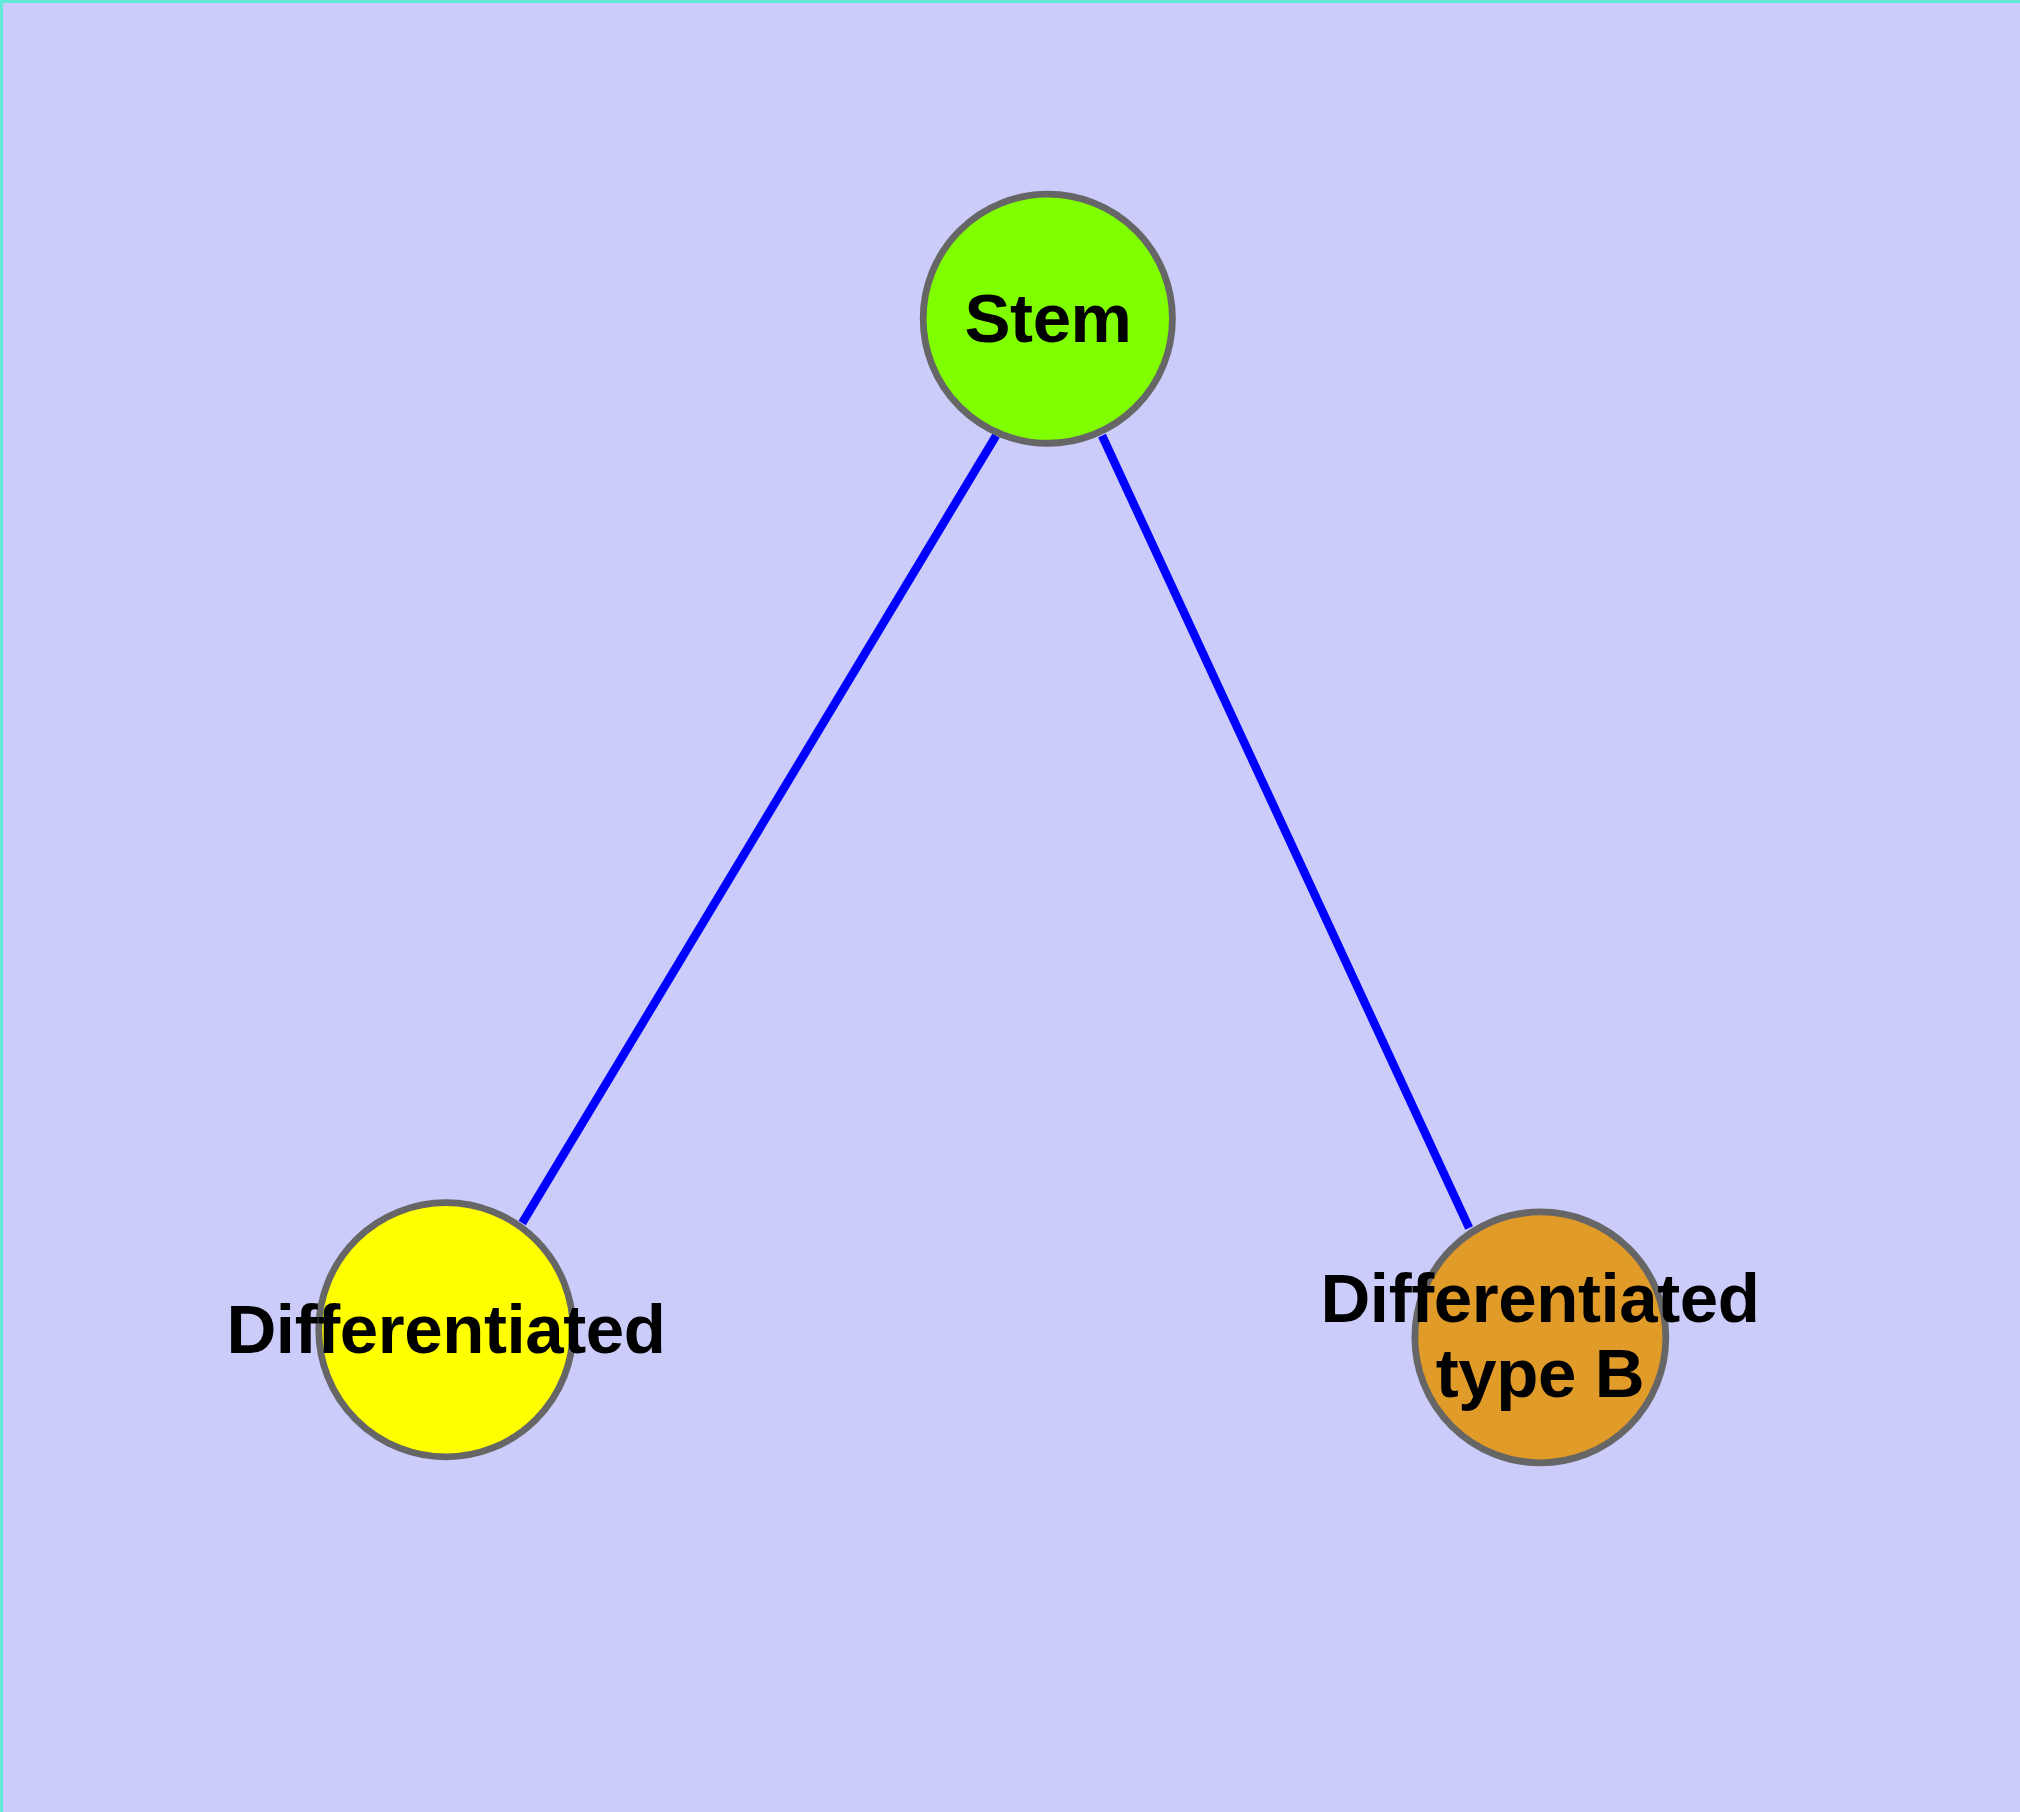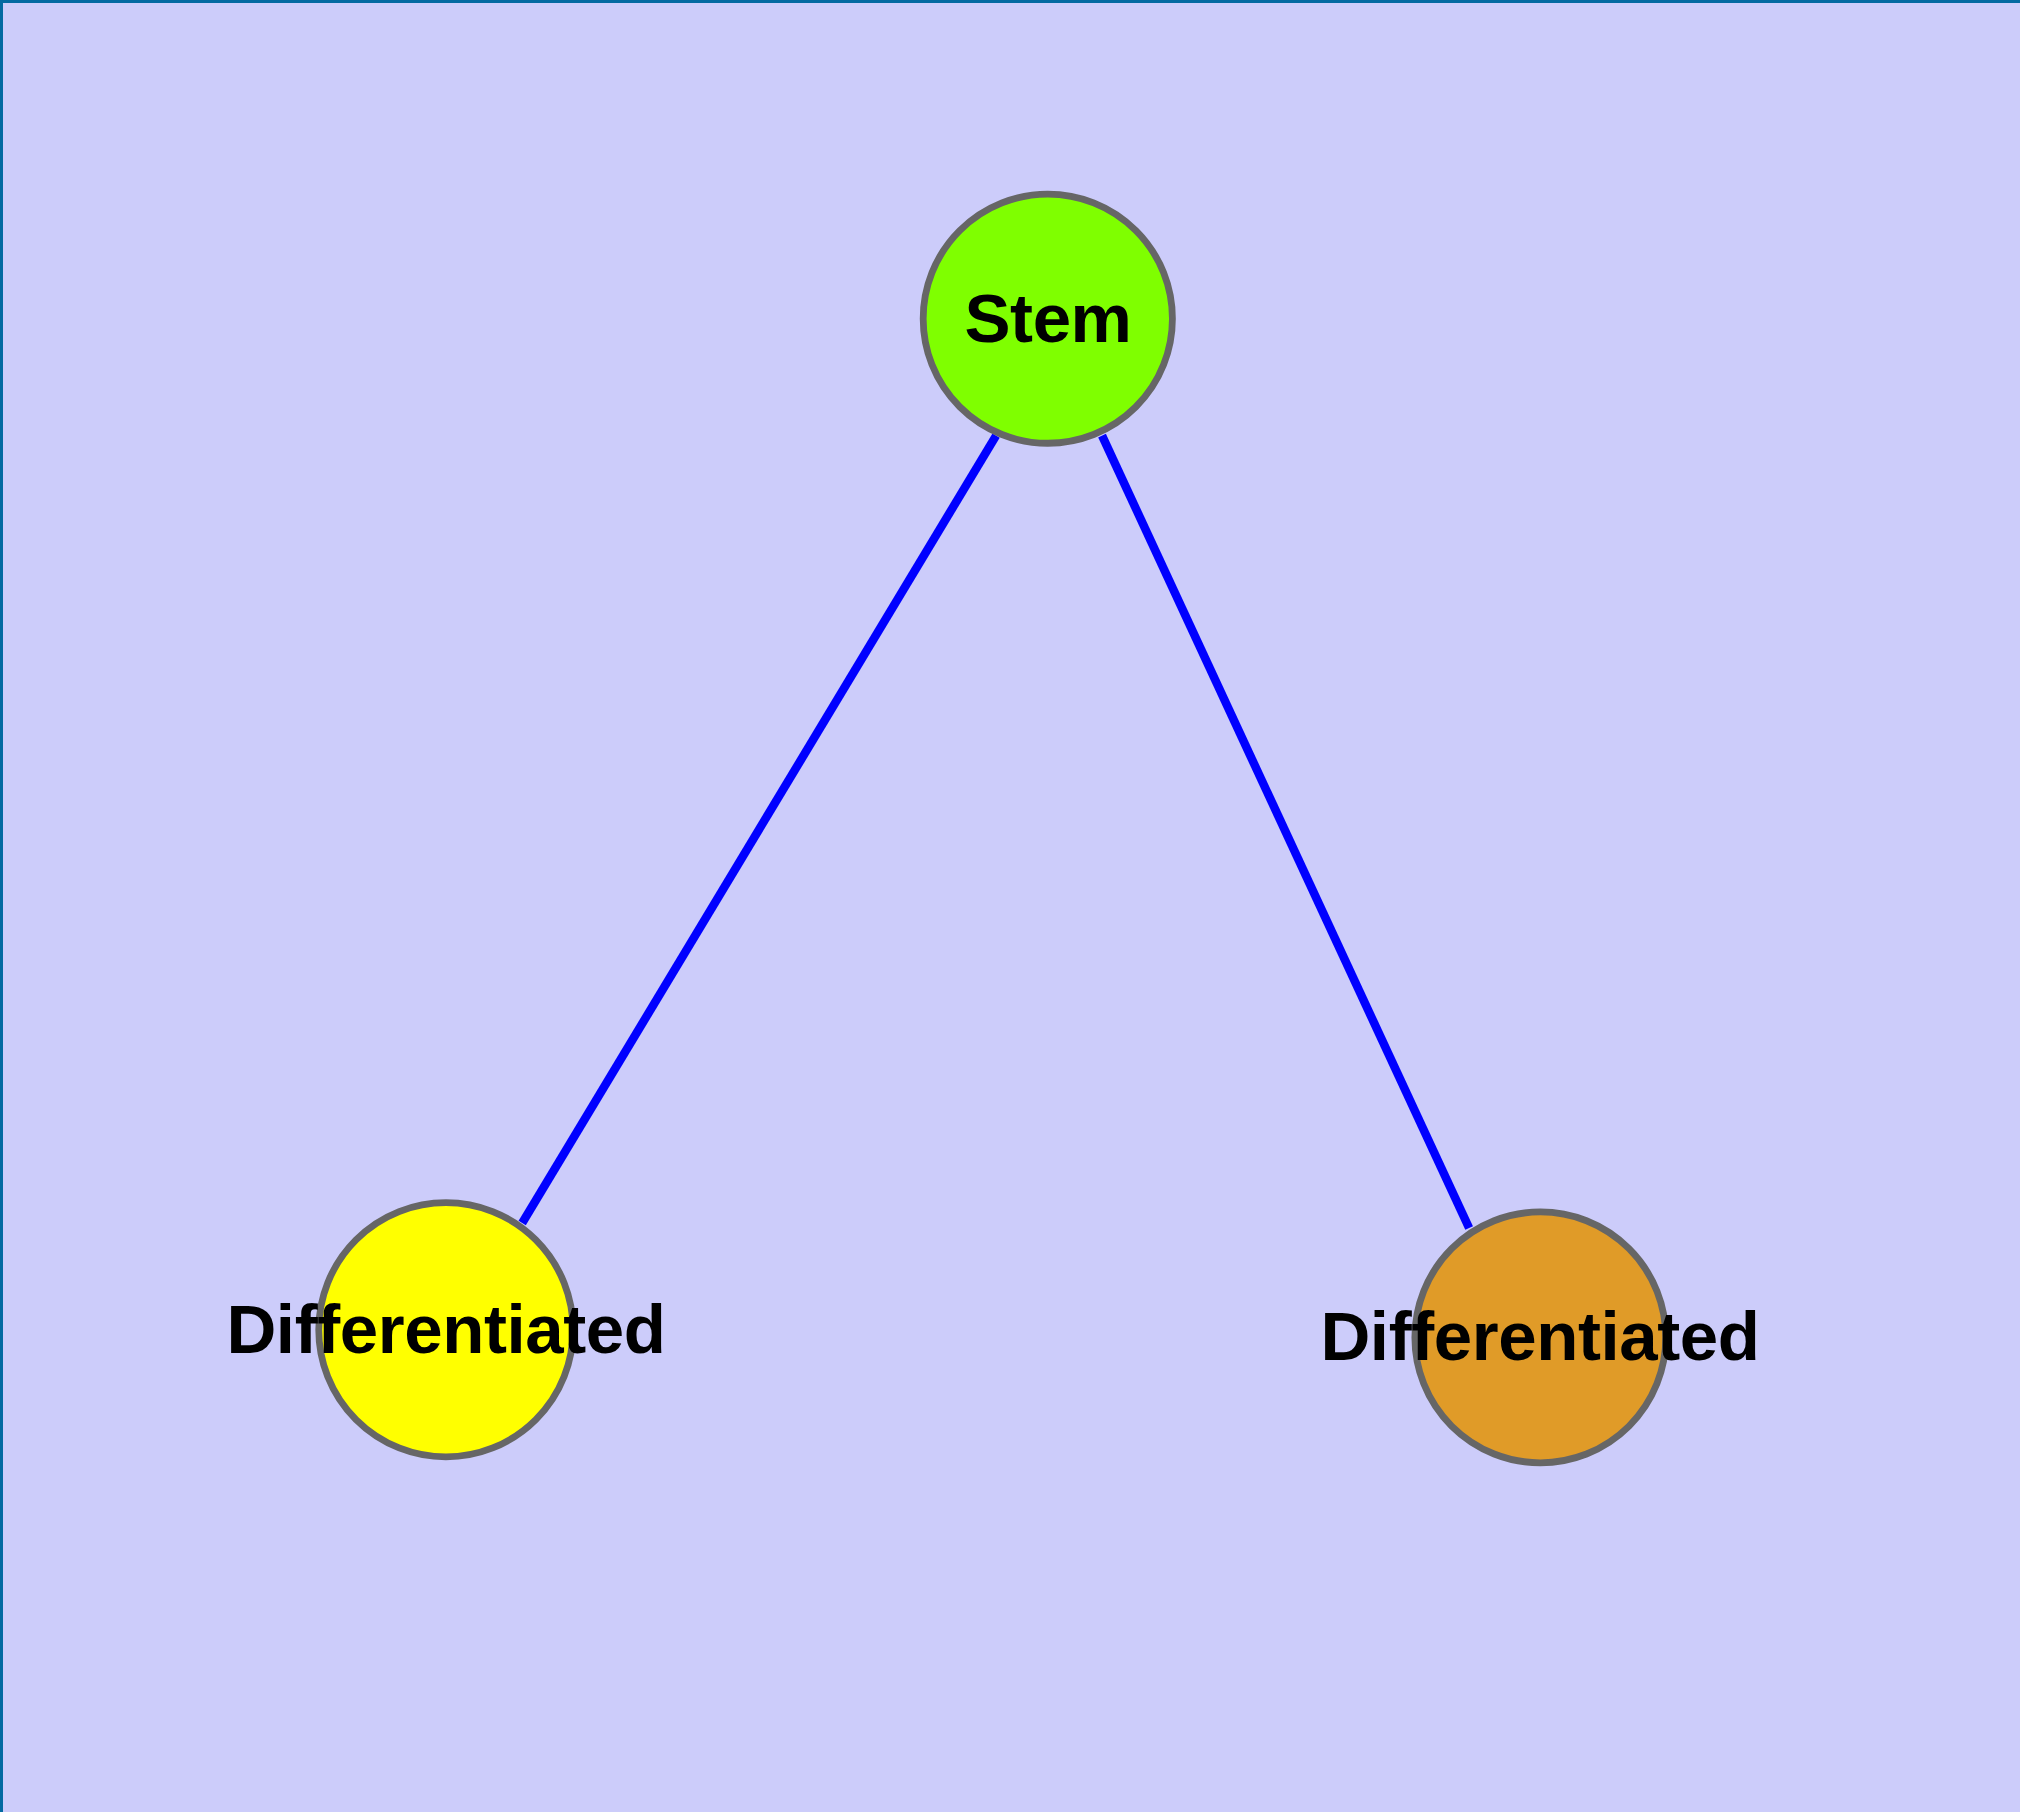--- a/index.html
+++ b/index.html
@@ -5,21 +5,21 @@
 <style>
   html, body {
     margin: 0;
     padding: 0;
     background: #ffffff;
   }
   #canvas {
     position: relative;
     width: 2021px;
     height: 1812px;
-    background: #0369a1;
+    background: #5eead4;
     overflow: hidden;
     font-family: "Liberation Sans", "DejaVu Sans", sans-serif;
   }
   #plot-area {
     position: absolute;
     left: 3.4px;
     top: 3.4px;
     width: 2017px;
     height: 1809px;
     background: #ccccfa;
@@ -61,17 +61,17 @@
         <circle cx="1236" cy="376" r="147" fill="#7fff00" stroke="#666666" stroke-width="8"></circle>
         <circle cx="526" cy="1569" r="150" fill="#ffff00" stroke="#666666" stroke-width="8"></circle>
         <circle cx="1817" cy="1578" r="148" fill="#e09b28" stroke="#666666" stroke-width="8"></circle>
       </g>
 
   </svg>
 
   <div id="labels-layer">
       <div class="node-label" style="left: 1048px; top: 319px; font-size: 69px; color: rgb(0, 0, 0);"><div>Stem</div></div>
       <div class="node-label" style="left: 446px; top: 1330px; font-size: 69px; color: rgb(0, 0, 0);"><div>Differentiated</div></div>
-      <div class="node-label" style="left: 1540px; top: 1337px; font-size: 69px; color: rgb(0, 0, 0);"><div>Differentiated</div></div>
+      <div class="node-label" style="left: 1540px; top: 1337px; font-size: 69px; color: rgb(0, 0, 0);"><div>Differentiated</div><div>type B</div></div>
     </div>
 
 </div>
 
 
 </body></html>

